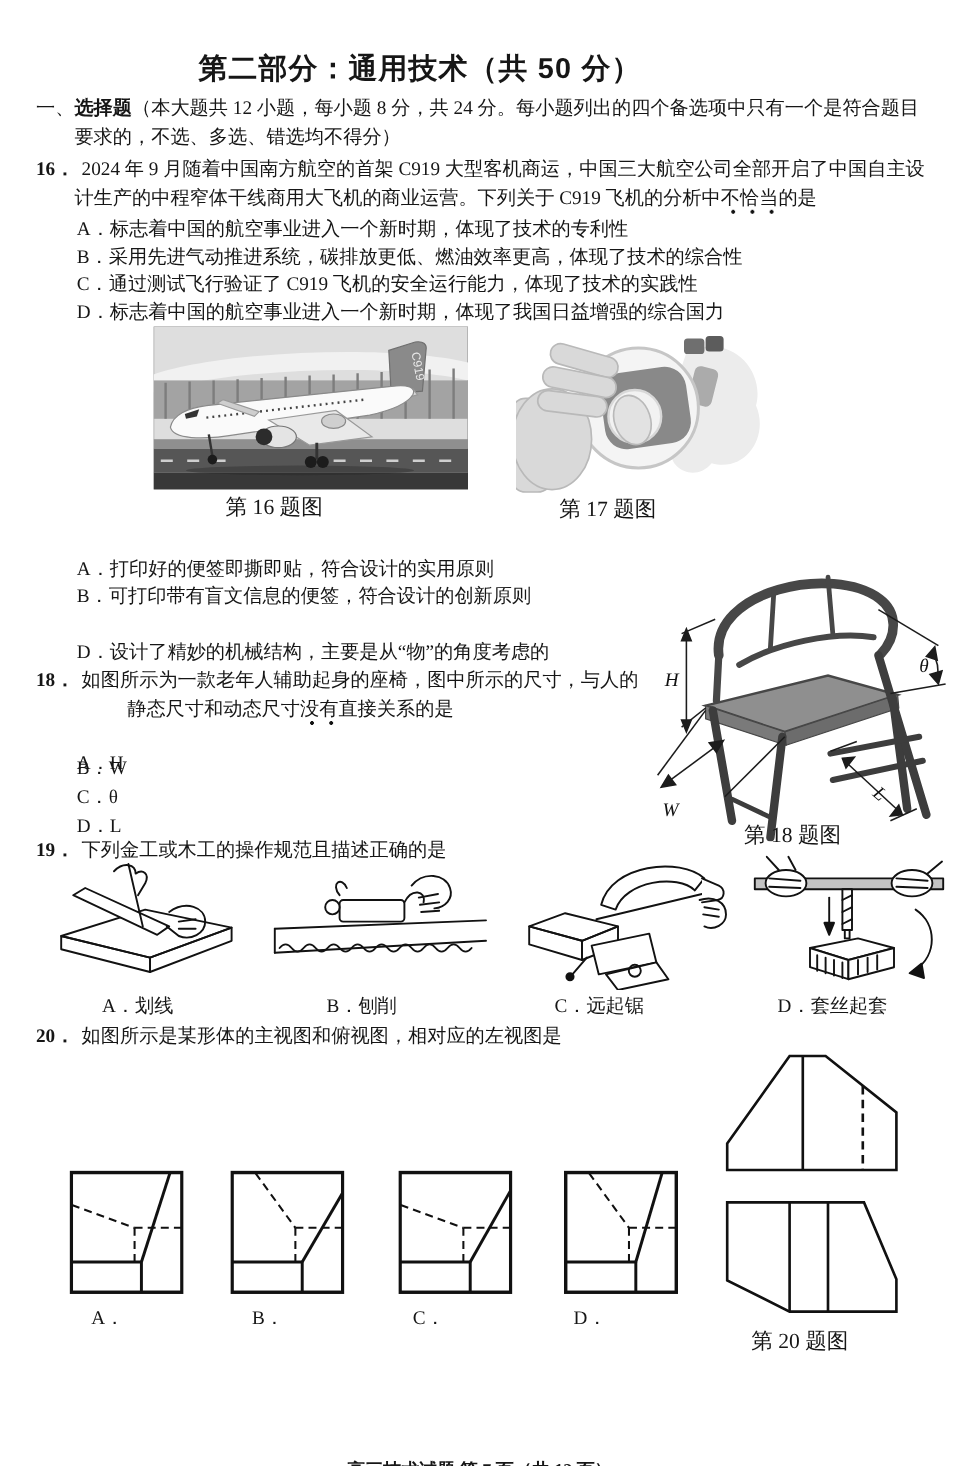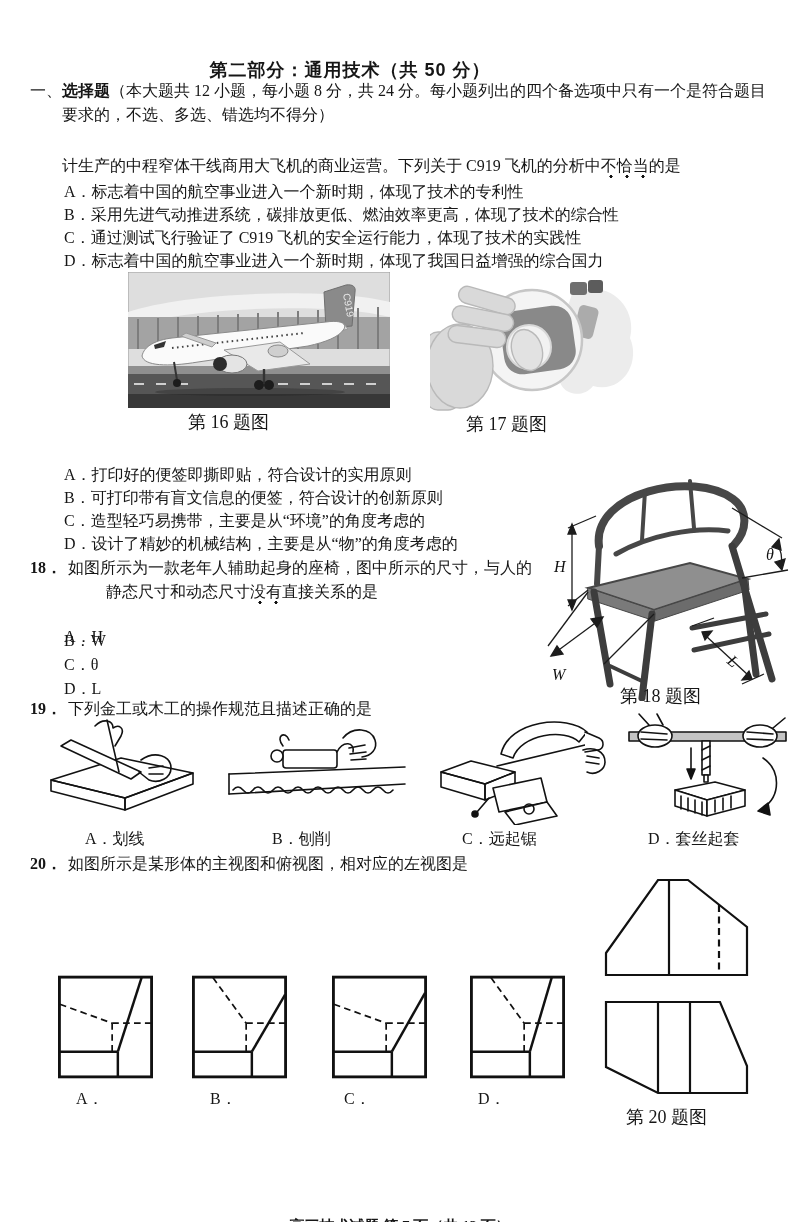--- a/index.html
+++ b/index.html
@@ -2,21 +2,21 @@
 <html><head>
 <meta charset="utf-8">
 <style>
   html,body{margin:0;padding:0;background:#ffffff;}
   .page{
     position:relative;width:800px;height:1222px;background:#fff;overflow:hidden;
     font-family:"Liberation Serif","DejaVu Serif",serif;color:#161616;font-size:16px;
   }
   .abs{position:absolute;white-space:nowrap;line-height:1.35;}
   .title{width:700px;text-align:center;font-family:"Liberation Sans","DejaVu Sans",sans-serif;
-         font-weight:700;font-size:18px;letter-spacing:1px;margin-top:16px;}
+         font-weight:700;font-size:24px;letter-spacing:1px;}
   .bold-hei{font-family:"Liberation Sans","DejaVu Sans",sans-serif;font-weight:700;}
   .qnum{font-weight:700;margin-right:6px;}
   .emph{
     background-image:radial-gradient(circle at 50% 50%, #111 1.4px, rgba(0,0,0,0) 1.8px);
     background-size:16px 5px;background-repeat:repeat-x;background-position:2px 100%;
     padding-bottom:5px;
   }
   .caption{font-size:18px;}
   .opt-label{font-size:16px;}
   .footer{width:800px;text-align:center;font-weight:600;font-size:15px;}
@@ -30,20 +30,23 @@
 
 <div class="page">
 
   <div class="abs title" style="top:42px;left:0;">第二部分：通用技术（共 50 分）</div>
 
   <div class="abs" style="top:80px;left:30px;">
     <span>一、</span><span class="bold-hei">选择题</span><span>（本大题共 12 小题，每小题 8 分，共 24 分。每小题列出的四个备选项中只有一个是符合题目</span>
   </div>
   <div class="abs" style="top:104px;left:62px;text-align:right;">要求的，不选、多选、错选均不得分）</div>
 
+  <div class="abs" style="top:131px;left:30px;">
+    <span class="qnum">16．</span><span>2024 年 9 月随着中国南方航空的首架 C919 大型客机商运，中国三大航空公司全部开启了中国自主设</span>
+  </div>
   <div class="abs" style="top:155px;left:62px;">
     <span>计生产的中程窄体干线商用大飞机的商业运营。下列关于 C919 飞机的分析中</span><span class="emph">不恰当</span><span>的是</span>
   </div>
   <div class="abs" style="top:181px;left:64px;">A．标志着中国的航空事业进入一个新时期，体现了技术的专利性</div>
   <div class="abs" style="top:204px;left:64px;">B．采用先进气动推进系统，碳排放更低、燃油效率更高，体现了技术的综合性</div>
   <div class="abs" style="top:227px;left:64px;">C．通过测试飞行验证了 C919 飞机的安全运行能力，体现了技术的实践性</div>
   <div class="abs" style="top:250px;left:64px;">D．标志着中国的航空事业进入一个新时期，体现了我国日益增强的综合国力</div>
 
   <div class="abs" style="top:272px;left:128px;">
     <svg width="262" height="136" viewBox="0 0 262 136">
@@ -115,21 +118,20 @@
         <rect x="22" y="44" width="62" height="17" rx="8.5" transform="rotate(11 53 52)"></rect>
         <rect x="18" y="62" width="58" height="17" rx="8.5" transform="rotate(7 47 70)"></rect>
         <ellipse cx="97" cy="84" rx="15" ry="21" fill="#e2e2e2" transform="rotate(-18 97 84)"></ellipse>
       </g>
     </svg>
   </div>
   <div class="abs caption" style="top:412px;left:466px;width:140px;">第 17 题图</div>
 
   <div class="abs" style="top:464px;left:64px;">A．打印好的便签即撕即贴，符合设计的实用原则</div>
   <div class="abs" style="top:487px;left:64px;">B．可打印带有盲文信息的便签，符合设计的创新原则</div>
-  <div class="abs" style="top:510px;left:64px;">C．造型轻巧易携带，主要是从“环境”的角度考虑的</div>
   <div class="abs" style="top:533px;left:64px;">D．设计了精妙的机械结构，主要是从“物”的角度考虑的</div>
 
   <div class="abs" style="top:557px;left:30px;">
     <span class="qnum">18．</span><span>如图所示为一款老年人辅助起身的座椅，图中所示的尺寸，与人的</span>
   </div>
   <div class="abs" style="top:581px;left:62px;margin-left:44px;">
     <span>静态尺寸和动态尺寸</span><span class="emph">没有</span><span>直接关系的是</span>
   </div>
   <div class="abs" style="top:606px;left:64px;margin-top:20px;">A．H</div>
   <div class="abs" style="top:630px;left:64px;">B．W</div>

